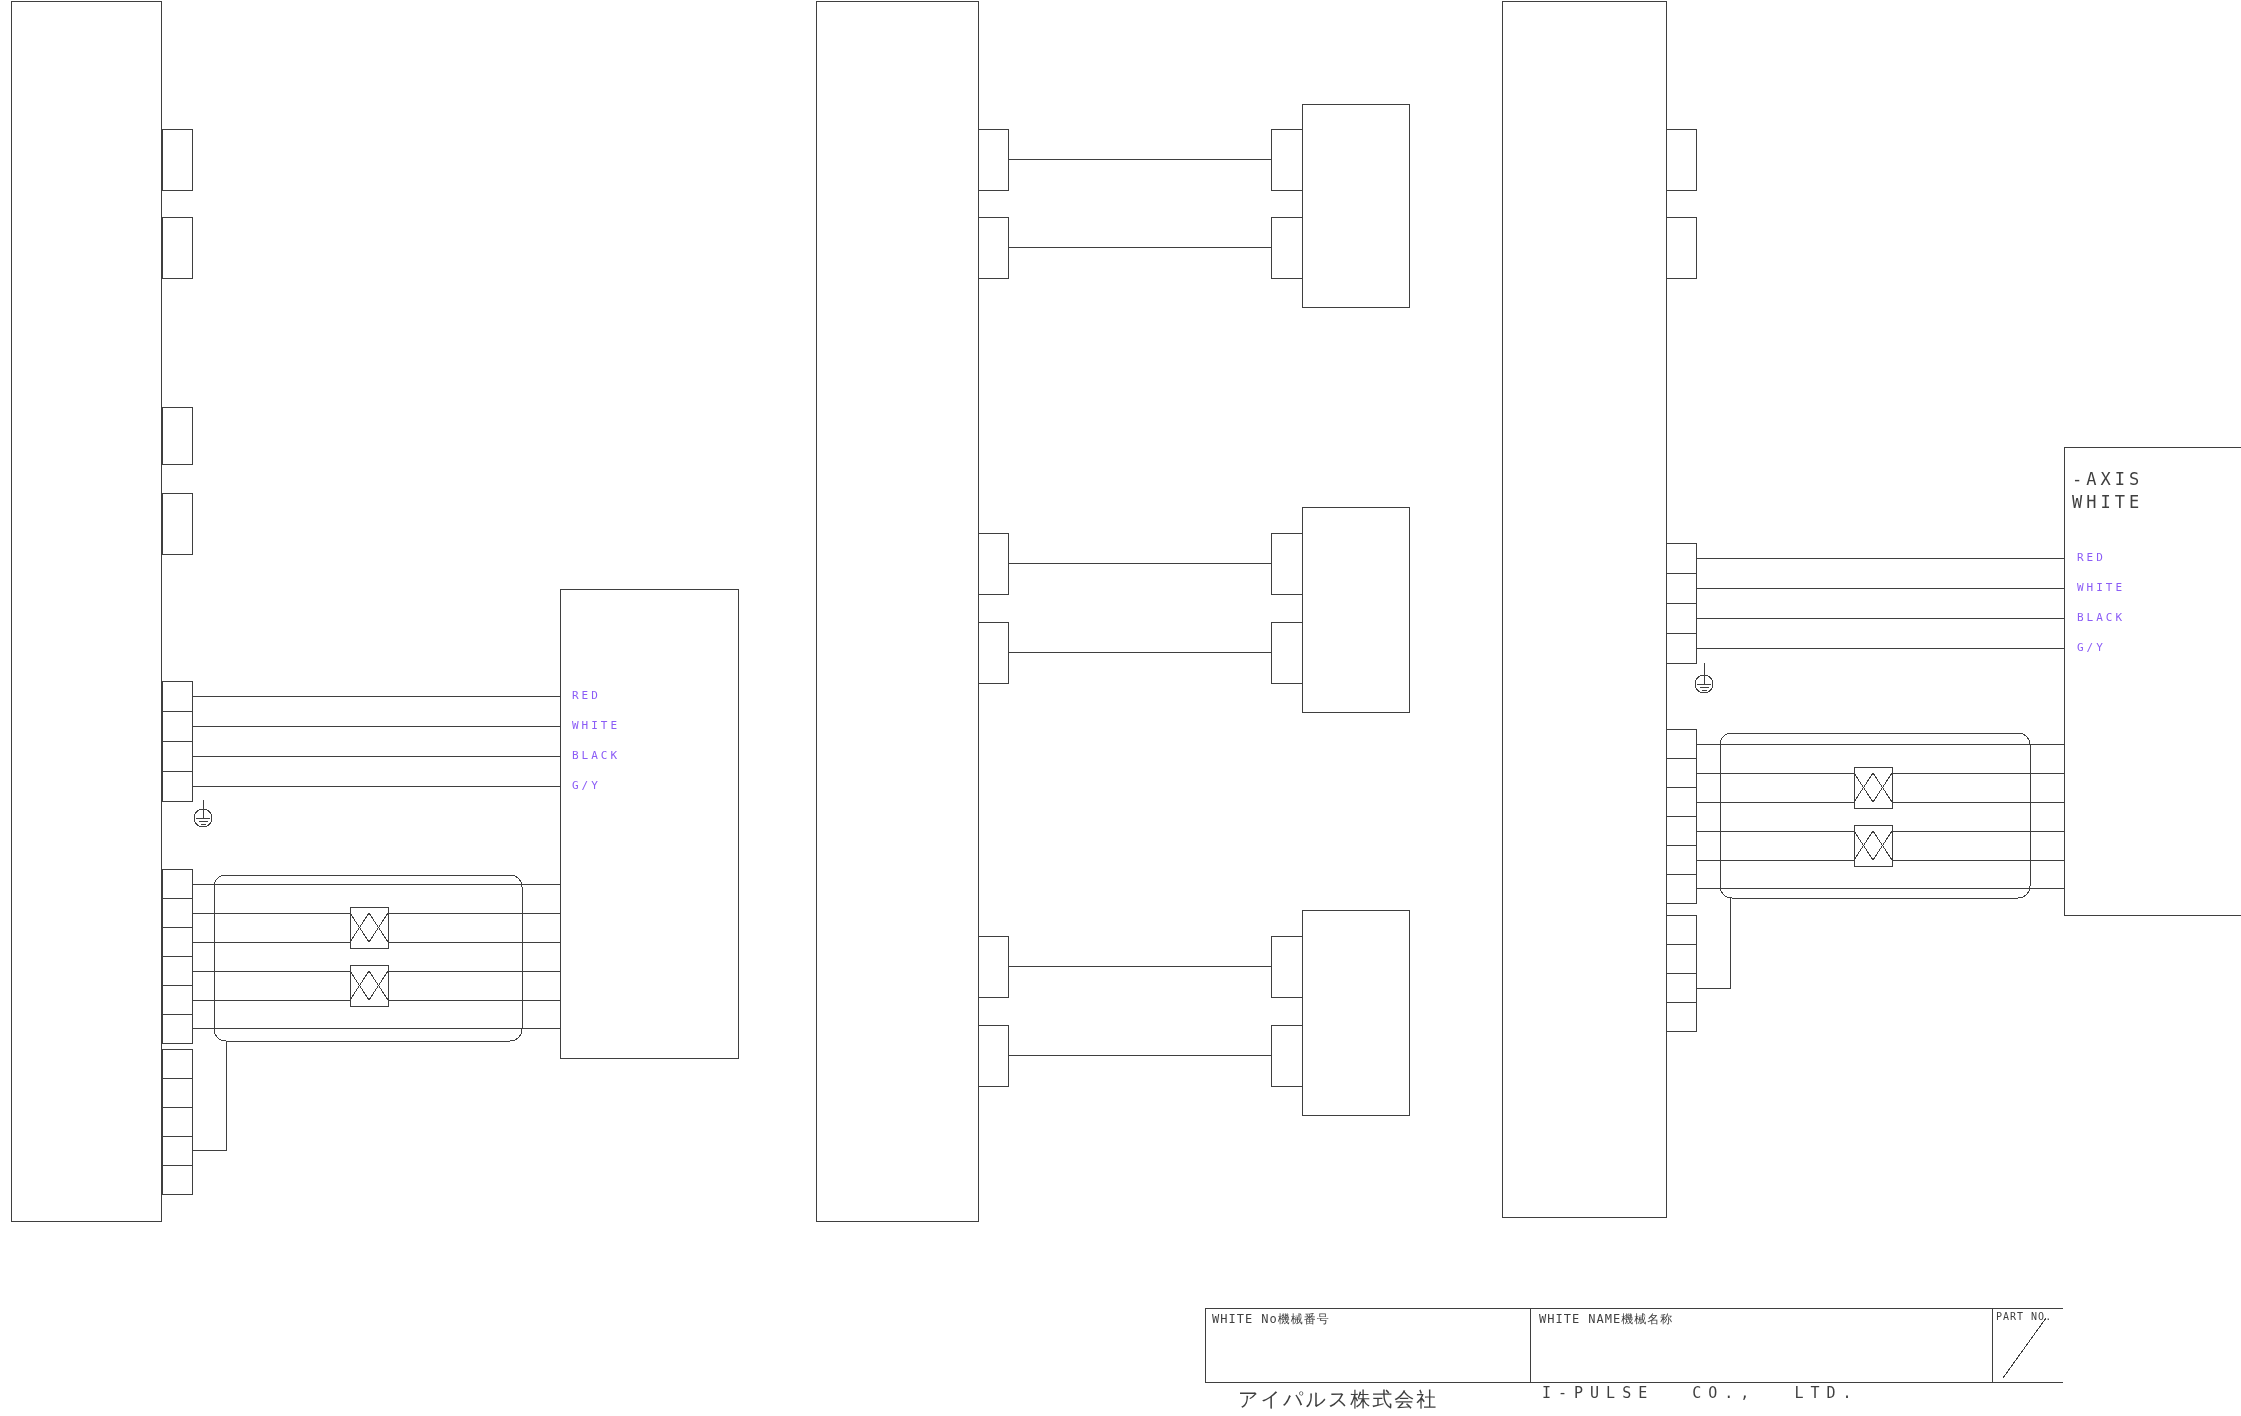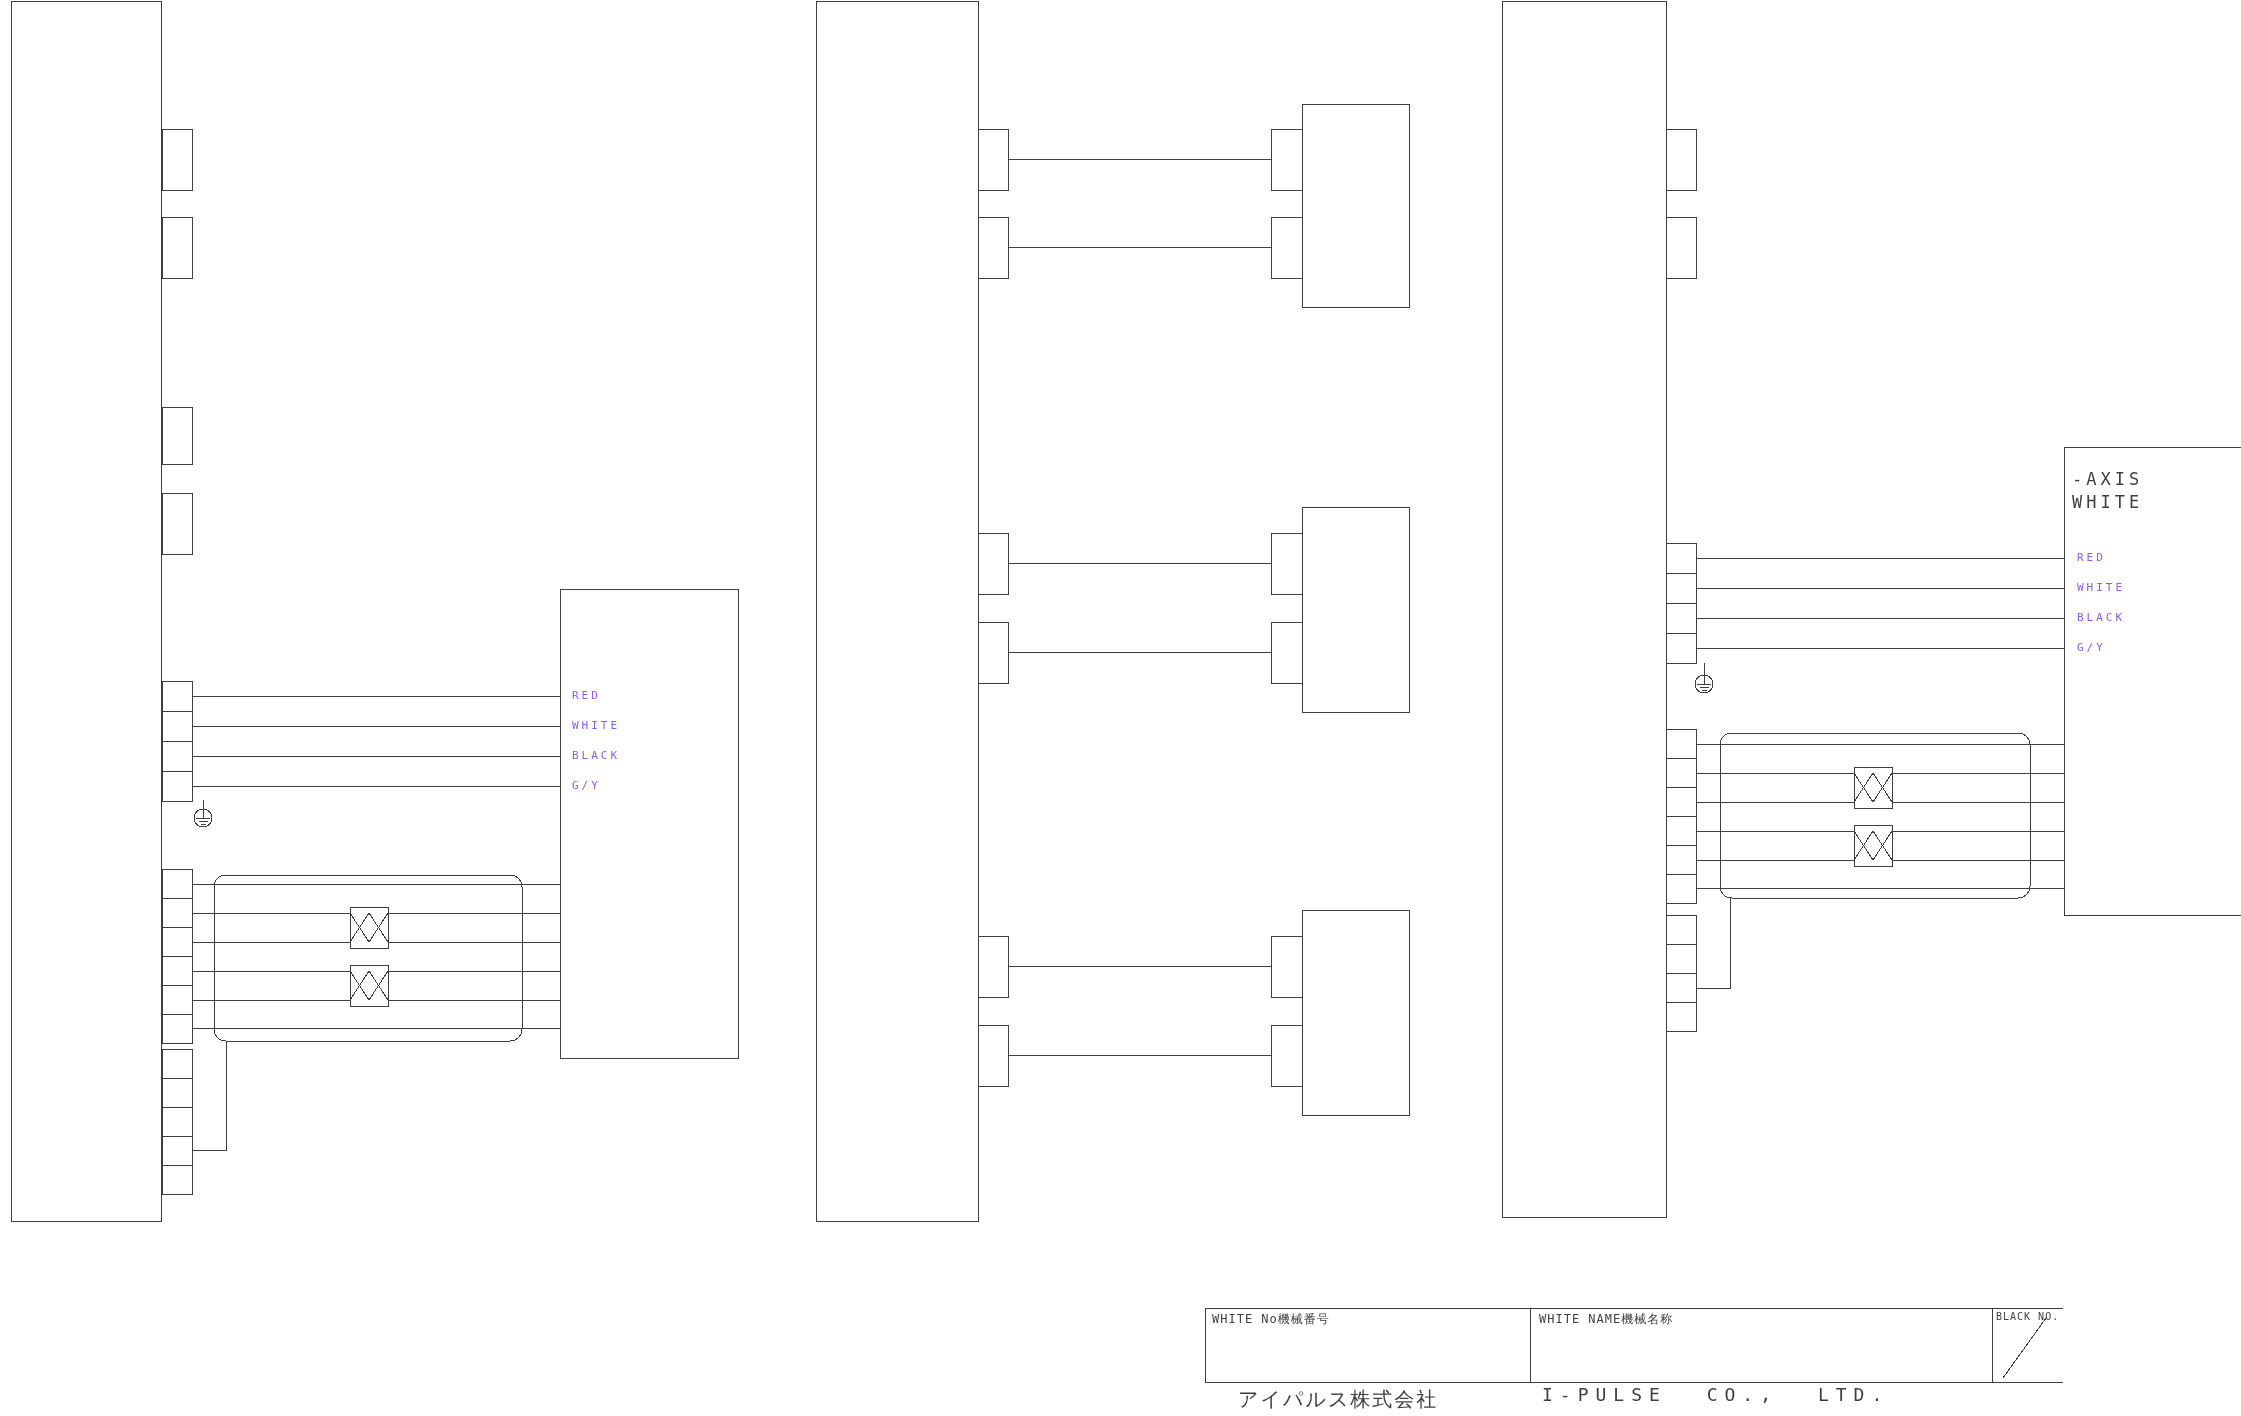--- a/index.html
+++ b/index.html
@@ -40,21 +40,21 @@
   .company-jp{
     position:absolute;
     left:1238px;top:1386px;
     font-size:20px;letter-spacing:2px;
     font-family:Liberation Serif, serif;
     white-space:nowrap;
   }
   .company-en{
     position:absolute;
     left:1542px;top:1384px;
-    font-size:18px;letter-spacing:7px;word-spacing:22px;
+    font-size:15px;letter-spacing:7px;word-spacing:22px;
     font-family:"DejaVu Sans Mono", monospace;
     white-space:nowrap;
   }
 </style>
 </head>
 <body>
 
 <div class="canvas">
 
 <svg width="2241" height="1416" viewBox="0 0 2241 1416" shape-rendering="crispEdges">
@@ -239,17 +239,17 @@
   <div>-AXIS</div>
   <div>WHITE</div>
 </div>
 <div class="lbl" style="left:2077px;top:550px">RED</div>
 <div class="lbl" style="left:2077px;top:580px">WHITE</div>
 <div class="lbl" style="left:2077px;top:610px">BLACK</div>
 <div class="lbl" style="left:2077px;top:640px">G/Y</div>
 
 <div class="tb-lbl" style="left:1212px;top:1312px">WHITE No機械番号</div>
 <div class="tb-lbl" style="left:1539px;top:1312px">WHITE NAME機械名称</div>
-<div class="tb-lbl tb-sheet" style="left:1996px;top:1310px">BLACK NO.</div>
+<div class="tb-lbl tb-sheet" style="left:1996px;top:1310px">PART NO.</div>
 <div class="company-jp">アイパルス株式会社</div>
 <div class="company-en">I-PULSE CO., LTD.</div>
 
 </div>
 
 </body></html>

